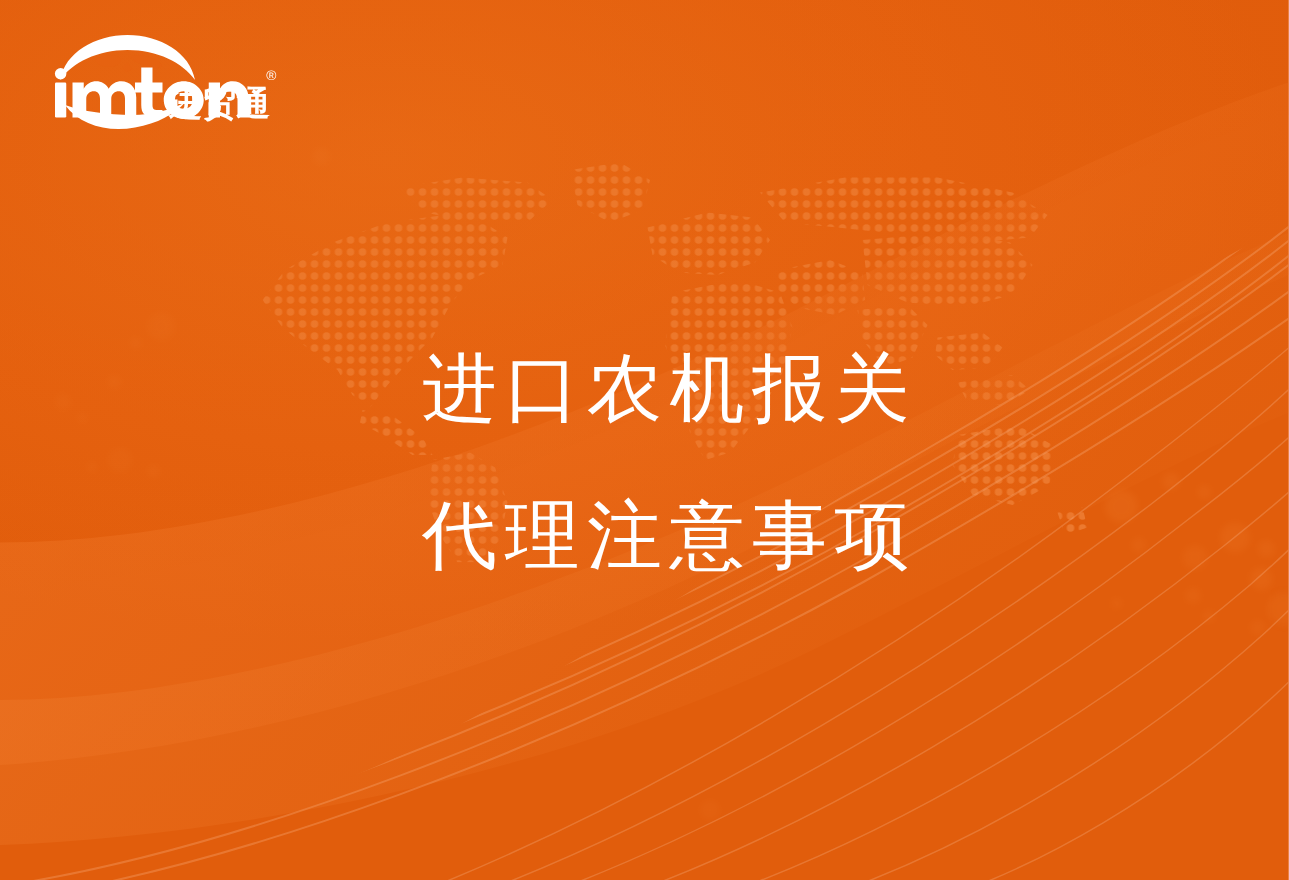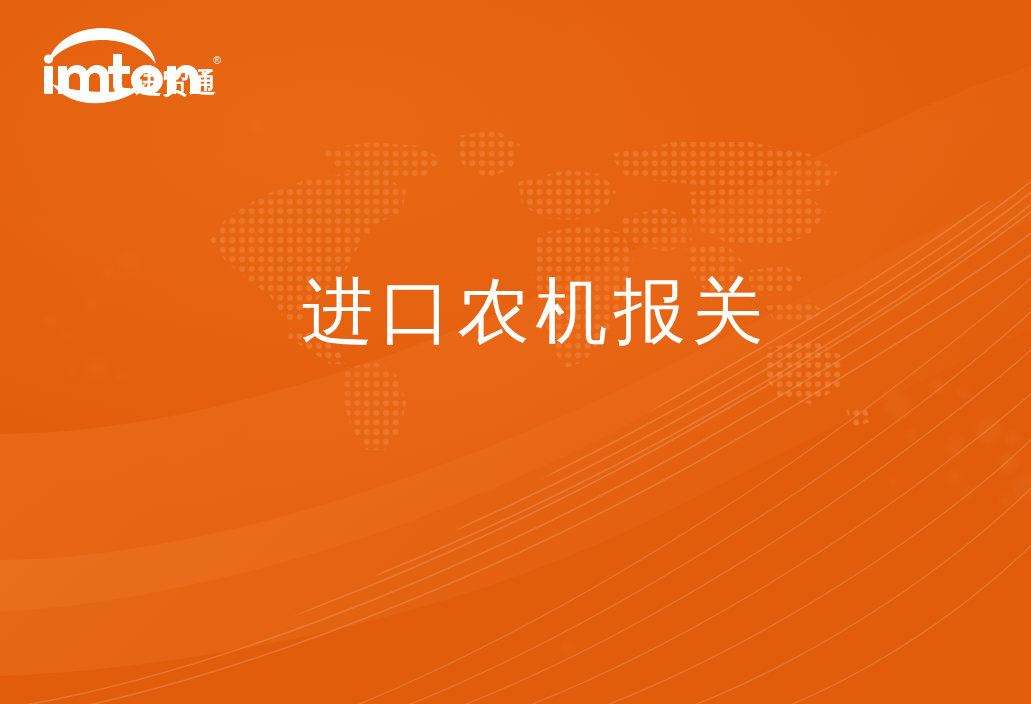--- a/index.html
+++ b/index.html
@@ -71,21 +71,21 @@
     position: absolute;
     left: 0;
     right: 0;
     top: 252px;
     text-align: center;
     pointer-events: none;
   }
   .title-line {
     display: block;
     color: #ffffff;
-    font-size: 72px;
+    font-size: 60px;
     line-height: 118px;
     font-weight: 500;
     letter-spacing: 6px;
     text-indent: 6px;
     font-family: "Liberation Sans", "DejaVu Sans", sans-serif;
     white-space: nowrap;
     margin-left: 34px;
   }
 </style>
 </head>
@@ -260,15 +260,16 @@
       </g>
 
       <text x="93" y="66" font-family="'Liberation Sans','DejaVu Sans',sans-serif" font-size="27" font-weight="700" fill="#ffffff" letter-spacing="0">进贸通</text>
 
       <text x="171" y="38" font-family="'Liberation Sans','DejaVu Sans',sans-serif" font-size="11" fill="#ffffff">®</text>
     </svg>
   </div>
 
   <div class="title-block">
     <span class="title-line">进口农机报关</span>
+    <span class="title-line">代理注意事项</span>
   </div>
 
 </div>
 
 </body></html>

